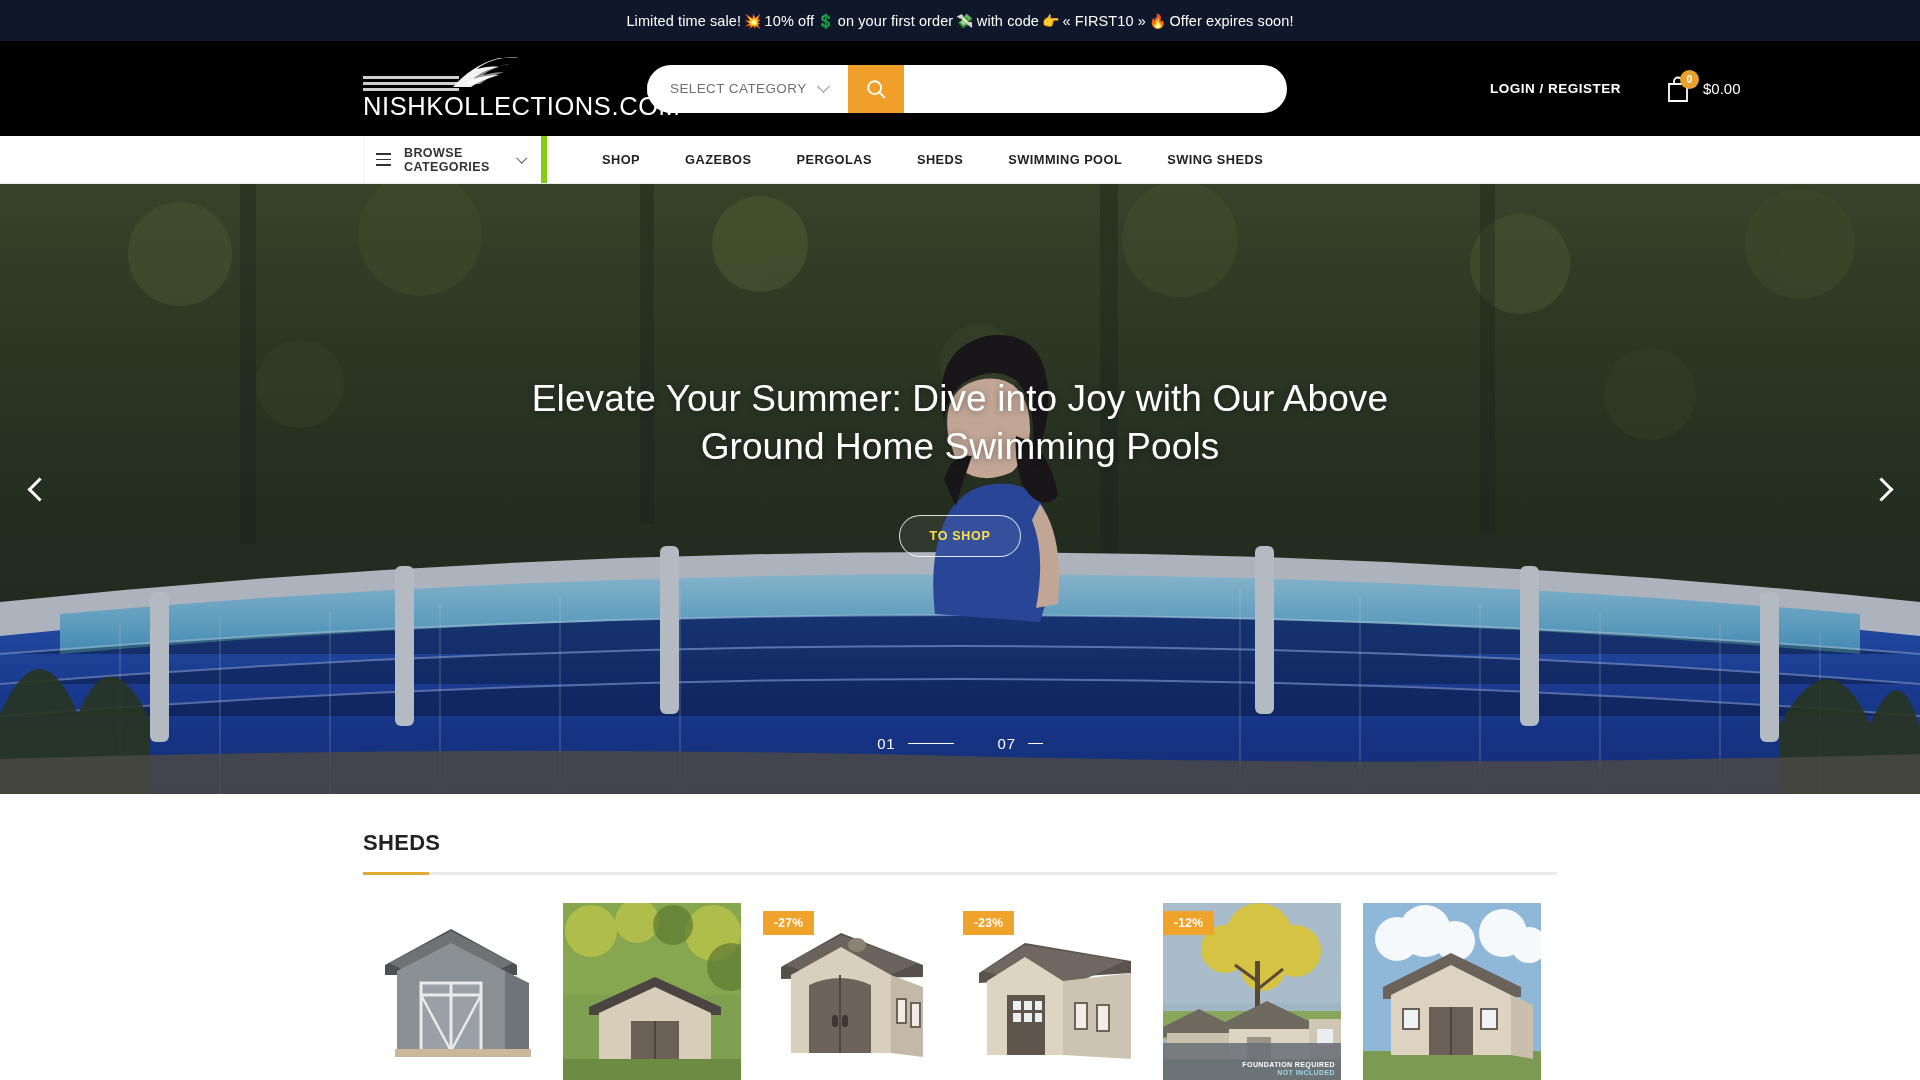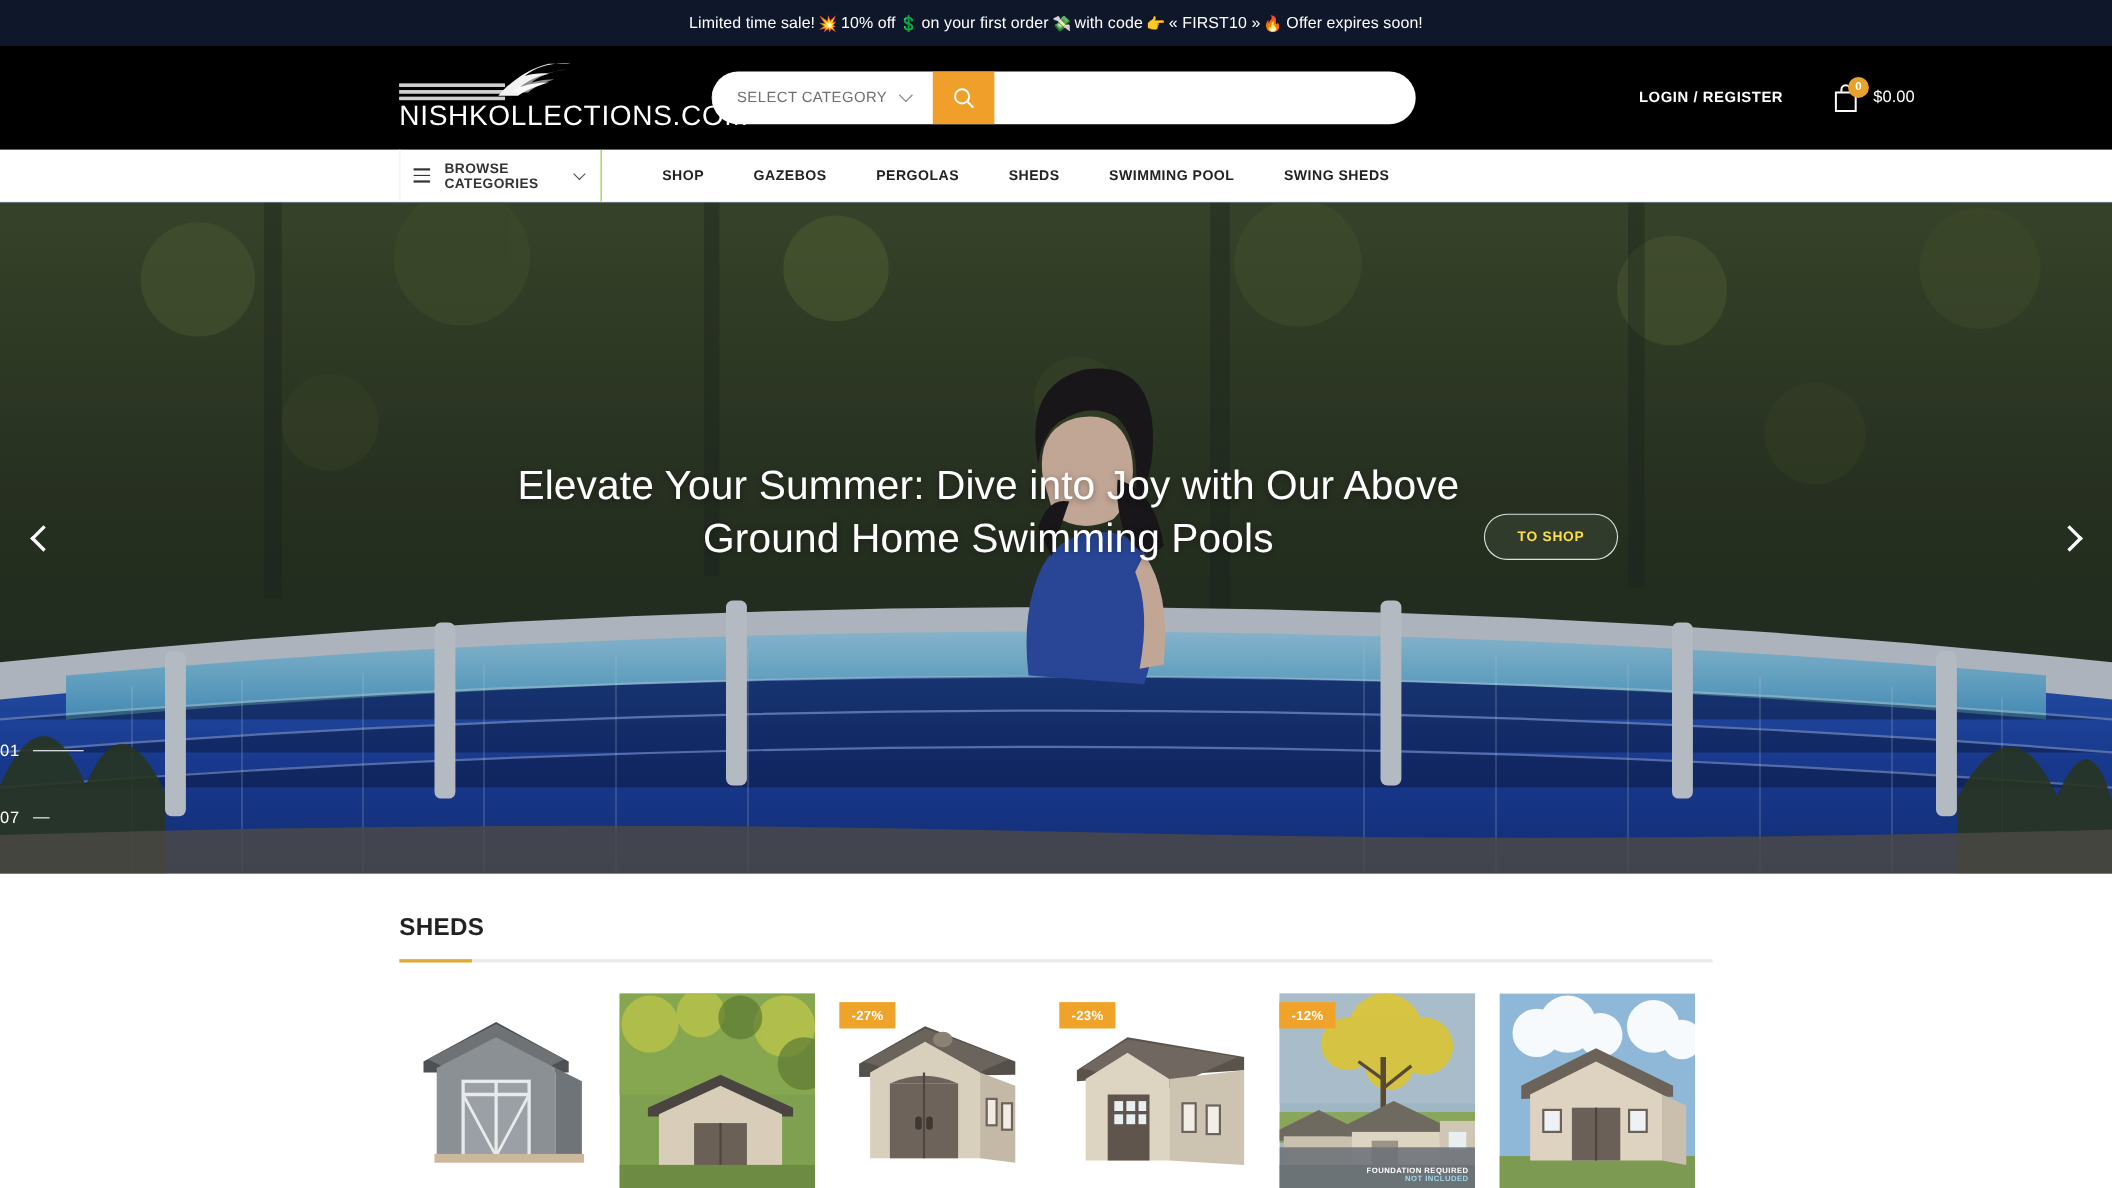--- a/index.html
+++ b/index.html
@@ -77,42 +77,42 @@
   }
   .cart-total { color:#fff; font-size:15px; font-weight:400; }
 
   
   .navbar { height:48px; background:#fff; display:flex; align-items:stretch;
             padding-left:363px; border-bottom:1px solid #ececec; }
   .browse-cats {
     width:184px; display:flex; align-items:center; gap:13px;
     padding:0 12px; cursor:pointer; color:#333;
     font-size:12.5px; font-weight:700; letter-spacing:.4px;
-    border-left:1px solid #f0f0f0; border-right:1px solid #84cc16;
+    border-left:1px solid #f0f0f0; border-right:6px solid #84cc16;
     position:relative;
   }
   .burger { display:flex; flex-direction:column; gap:3.5px; }
   .burger i { width:15px; height:1.9px; background:#333; display:block; }
   .browse-chev {
     position:absolute; right:16px; width:7.5px; height:7.5px;
     border-right:1.7px solid #555; border-bottom:1.7px solid #555;
     transform:rotate(45deg); margin-top:-4px;
   }
   .nav-links { display:flex; align-items:center; gap:11px; padding-left:38px; }
   .nav-links a {
     color:#222; text-decoration:none; font-size:12.8px; font-weight:700;
     letter-spacing:.45px; padding:0 17px; cursor:pointer; white-space:nowrap;
   }
 
   
   .hero { position:relative; height:610px; overflow:hidden; background:#20324f; }
   .hero-bg { position:absolute; inset:0; }
   .hero-overlay { position:absolute; inset:0; background:rgba(18,34,70,.18); }
   .hero-content {
-    position:absolute; inset:0; display:flex; 
+    position:absolute; inset:0; display:flex; flex-direction:column;
     align-items:center; justify-content:center; padding-bottom:46px;
   }
   .hero-title {
     color:#fff; font-size:37px; font-weight:400; line-height:1.3;
     text-align:center; max-width:900px; letter-spacing:.1px;
     text-shadow:0 1px 6px rgba(0,0,0,.35);
   }
   .hero-btn {
     margin-top:44px; border:1.5px solid rgba(255,255,255,.85); color:#fde047;
     background:rgba(255,255,255,.06); border-radius:30px;
@@ -125,21 +125,21 @@
     display:flex; align-items:center; justify-content:center;
   }
   .hero-arrow.left { left:10px; }
   .hero-arrow.right { right:10px; }
   .arrow-g { width:17px; height:17px; border-top:3px solid #fff; border-left:3px solid #fff; }
   .hero-arrow.left .arrow-g { transform:rotate(-45deg); margin-left:6px; }
   .hero-arrow.right .arrow-g { transform:rotate(135deg); margin-right:6px; }
 
   .hero-pagination {
     position:absolute; bottom:42px; left:0; right:0;
-    display:flex; align-items:flex-start; justify-content:center; gap:44px;flex-direction:column;
+    display:flex; align-items:flex-end; justify-content:center; gap:44px;
   }
   .pg-item { display:flex; align-items:center; gap:12px; cursor:pointer; }
   .pg-num { color:#fff; font-size:15px; letter-spacing:.8px; }
   .pg-line { height:1.6px; background:#fff; display:block; }
   .pg-item.active .pg-line { width:46px; }
   .pg-item .pg-line { width:15px; }
 
   
   .section { padding:36px 363px 0 363px; }
   .section-title {

